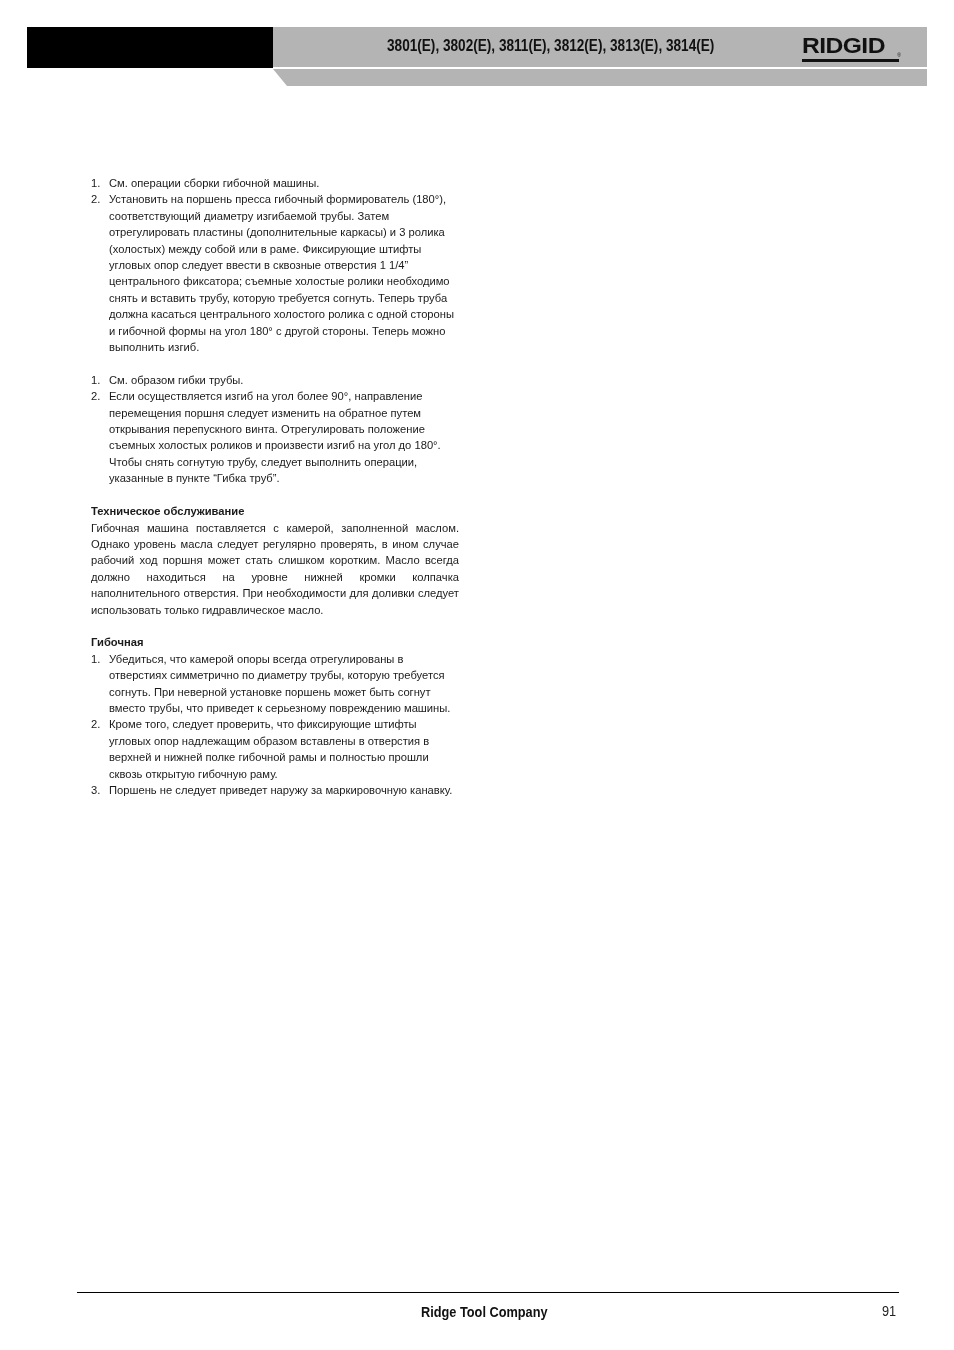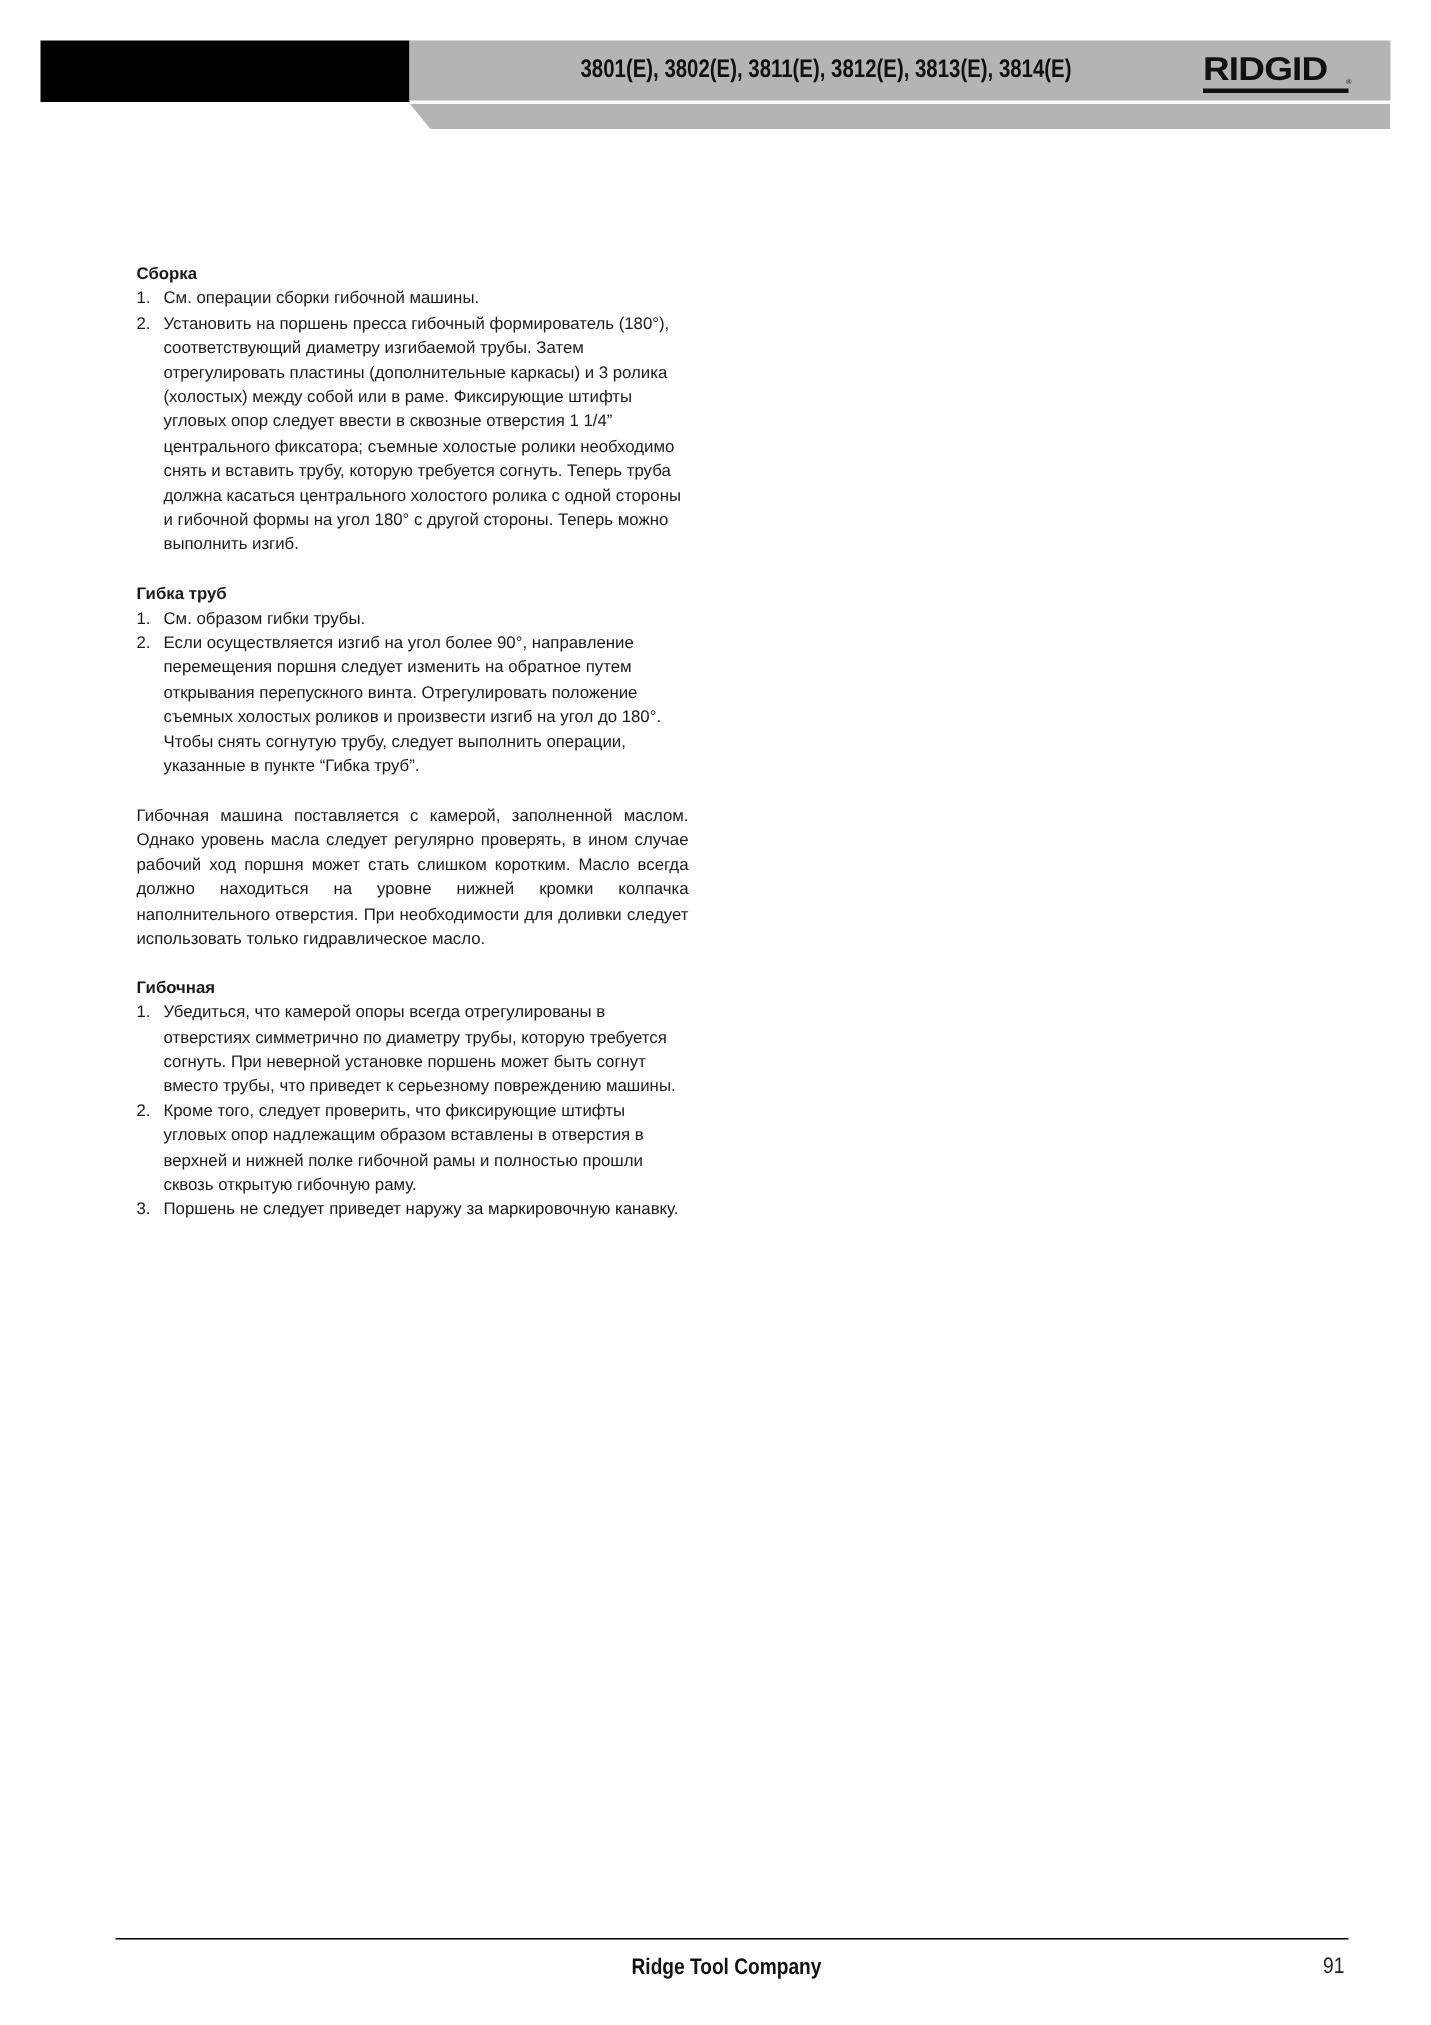--- a/index.html
+++ b/index.html
@@ -59,48 +59,47 @@
 <div class="hdr-title">3801(E), 3802(E), 3811(E), 3812(E), 3813(E), 3814(E)</div>
 <div class="logo">
   <span class="logo-text">RIDGID</span>
   <span class="logo-tm">®</span>
   <div class="logo-bar"></div>
 </div>
 
 <div class="content">
 
   <div class="sec">
-    <div class="sec-title">Сборка</div>
     <ol>
       <li>
         <span class="num">1.</span>
         <span>См. операции сборки гибочной машины.</span>
       </li>
       <li>
         <span class="num">2.</span>
         <span>Установить на поршень пресса гибочный формирователь (180°), соответствующий диаметру изгибаемой трубы. Затем отрегулировать пластины (дополнительные каркасы) и 3 ролика (холостых) между собой или в раме. Фиксирующие штифты угловых опор следует ввести в сквозные отверстия 1 1/4” центрального фиксатора; съемные холостые ролики необходимо снять и вставить трубу, которую требуется согнуть. Теперь труба должна касаться центрального холостого ролика с одной стороны и гибочной формы на угол 180° с другой стороны. Теперь можно выполнить изгиб.</span>
       </li>
     </ol>
   </div>
 
   <div class="sec">
-    <div class="sec-title">Гибка труб</div>
     <ol>
       <li>
         <span class="num">1.</span>
         <span>См. образом гибки трубы.</span>
       </li>
       <li>
         <span class="num">2.</span>
         <span>Если осуществляется изгиб на угол более 90°, направление перемещения поршня следует изменить на обратное путем открывания перепускного винта. Отрегулировать положение съемных холостых роликов и произвести изгиб на угол до 180°. Чтобы снять согнутую трубу, следует выполнить операции, указанные в пункте “Гибка труб”.</span>
       </li>
     </ol>
   </div>
 
   <div class="sec">
+    <div class="sec-title">Техническое обслуживание</div>
     <div class="para">Гибочная машина поставляется с камерой, заполненной маслом. Однако уровень масла следует регулярно проверять, в ином случае рабочий ход поршня может стать слишком коротким. Масло всегда должно находиться на уровне нижней кромки колпачка наполнительного отверстия. При необходимости для доливки следует использовать только гидравлическое масло.</div>
   </div>
 
   <div class="sec">
     <div class="sec-title">Гибочная</div>
     <ol>
       <li>
         <span class="num">1.</span>
         <span>Убедиться, что камерой опоры всегда отрегулированы в отверстиях симметрично по диаметру трубы, которую требуется согнуть. При неверной установке поршень может быть согнут вместо трубы, что приведет к серьезному повреждению машины.</span>
       </li>

